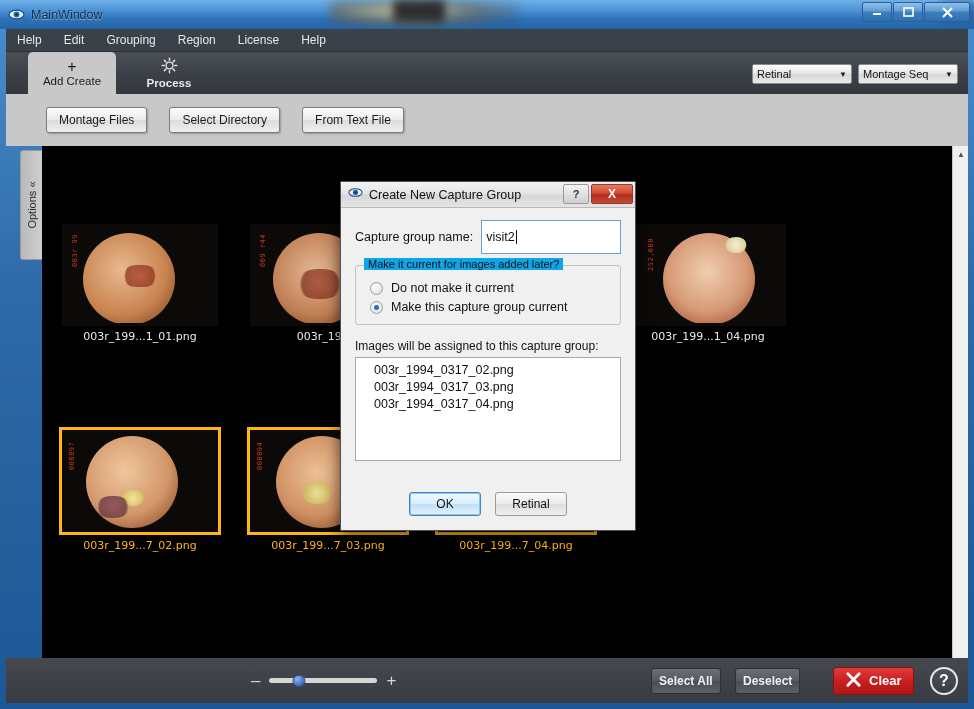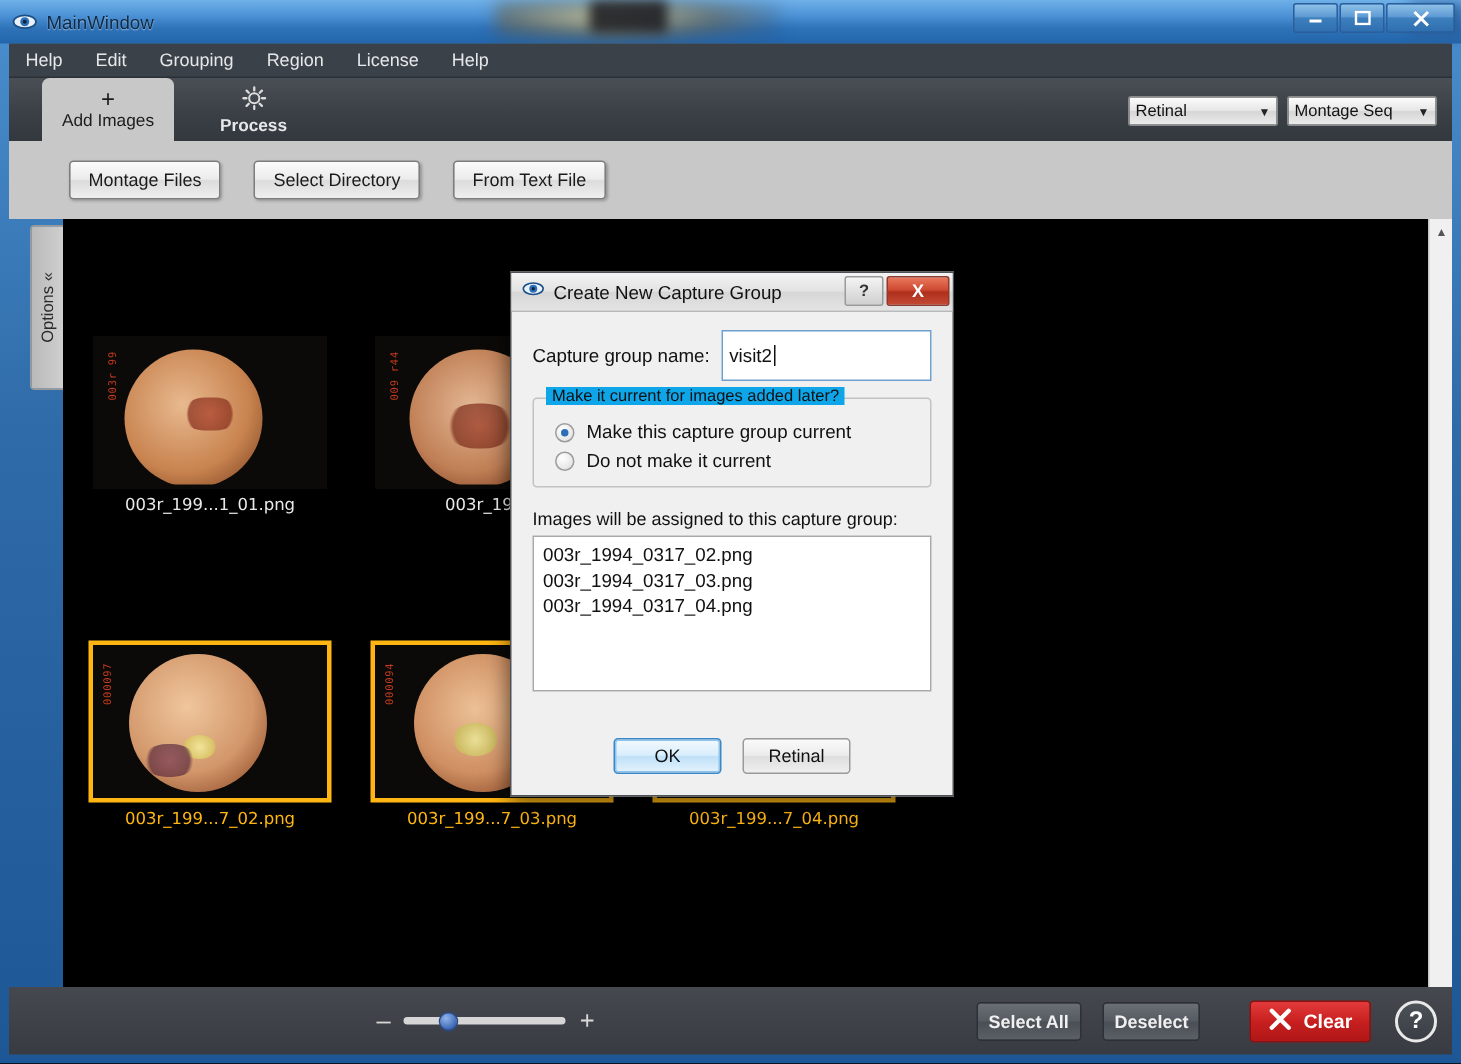--- a/index.html
+++ b/index.html
@@ -256,21 +256,21 @@
     border: 1px solid #9c9c9c; position: relative; flex: none;
   }
   .radio.on::after {
     content: ''; position: absolute; left: 3px; top: 3px;
     width: 5px; height: 5px; border-radius: 50%; background: #2b6fb8;
   }
   .radio-row span { font-size: 12.5px; color: #111; }
   .listlabel { margin-top: 14px; font-size: 12px; color: #111; }
   .listbox {
     margin-top: 4px; height: 104px; background: #fff;
-    border: 1px solid #a8a8a8; padding: 4px 6px; overflow: hidden;
+    border: 1px solid #a8a8a8; padding: 4px 18px; overflow: hidden;
   }
   .listbox div { font-size: 12.5px; color: #111; line-height: 17px; }
   .dlg-btns {
     position: absolute; bottom: 14px; left: 0; width: 100%;
     display: flex; justify-content: center; gap: 14px;
   }
   .dbtn2 {
     width: 72px; height: 24px; border-radius: 3px;
     border: 1px solid #9a9a9a;
     background: linear-gradient(180deg,#fafafa 0%,#ececec 47%,#dedede 52%,#efefef 100%);
@@ -324,21 +324,21 @@
     <div class="menu-item">Edit</div>
     <div class="menu-item">Grouping</div>
     <div class="menu-item">Region</div>
     <div class="menu-item">License</div>
     <div class="menu-item">Help</div>
   </div>
 
   <div class="tabstrip">
     <div class="tab active">
       <div class="tab-icon">+</div>
-      <div>Add Images</div>
+      <div>Add Create</div>
     </div>
     <div class="tab process">
       <div class="tab-icon">
         <svg width="17" height="17" viewBox="0 0 20 20">
           <circle cx="10" cy="10" r="4" fill="none" stroke="#dcdcdc" stroke-width="1.6"></circle>
           <g stroke="#dcdcdc" stroke-width="1.8" stroke-linecap="round">
             <path d="M10 1.5v2.4M10 16.1v2.4M1.5 10h2.4M16.1 10h2.4M4 4l1.7 1.7M14.3 14.3 16 16M16 4l-1.7 1.7M5.7 14.3 4 16"></path>
           </g>
         </svg>
       </div>
@@ -393,20 +393,30 @@
 
       <div class="thumb" style="left:396px; top:78px;">
         <div class="frame">
           <div class="fundus" style="left:20px;top:6px;width:92px;height:92px;
             background:radial-gradient(circle at 45% 42%, #e0b08a, #bb7a4e 60%, #7f4528 90%, #4e2616 100%);"></div>
           <div class="ovl" style="top:40px;"></div>
         </div>
         <div class="thlabel"></div>
       </div>
 
+      <div class="thumb" style="left:588px; top:78px;">
+        <div class="frame">
+          <div class="fundus" style="left:30px;top:6px;width:92px;height:92px;
+            background:radial-gradient(circle at 48% 42%, #f0cdb0, #d69a76 55%, #a9583a 88%, #6a3320 100%);"></div>
+          <div class="fundus" style="left:92px;top:10px;width:22px;height:16px;
+            background:radial-gradient(circle,#f7efd0,#ddd0a0 70%,transparent 80%);border-radius:50%;"></div>
+          <div class="ovl" style="top:44px;left:14px;">252,000</div>
+        </div>
+        <div class="thlabel">003r_199...1_04.png</div>
+      </div>
 
       <div class="thumb sel" style="left:17px; top:281px;">
         <div class="frame">
           <div class="fundus" style="left:24px;top:6px;width:92px;height:92px;
             background:radial-gradient(circle at 42% 38%, #f0c69d, #d2976a 56%, #96532f 88%, #5d3019 100%);"></div>
           <div class="fundus" style="left:60px;top:60px;width:22px;height:16px;
             background:radial-gradient(circle,#f2e49a,#d9c368 70%,transparent 82%);border-radius:50%;"></div>
           <div class="fundus" style="left:34px;top:66px;width:34px;height:22px;
             background:radial-gradient(circle,#7b3b55,#5a2a3c 65%,transparent 78%);opacity:.7;border-radius:45%;"></div>
           <div class="ovl" style="top:40px;">000097</div>
@@ -482,26 +492,26 @@
         <label>Capture group name:</label>
         <div class="tinput">
           <span>visit2</span>
           <span class="caret"></span>
         </div>
       </div>
 
       <div class="groupbox">
         <div class="legend">Make it current for images added later?</div>
         <div class="radio-row">
+          <div class="radio"></div>
+          <span>Do not make it current</span>
+        </div>
+        <div class="radio-row">
           <div class="radio on"></div>
           <span>Make this capture group current</span>
-        </div>
-        <div class="radio-row">
-          <div class="radio"></div>
-          <span>Do not make it current</span>
         </div>
       </div>
 
       <div class="listlabel">Images will be assigned to this capture group:</div>
       <div class="listbox">
         <div>003r_1994_0317_02.png</div>
         <div>003r_1994_0317_03.png</div>
         <div>003r_1994_0317_04.png</div>
       </div>
     </div>

